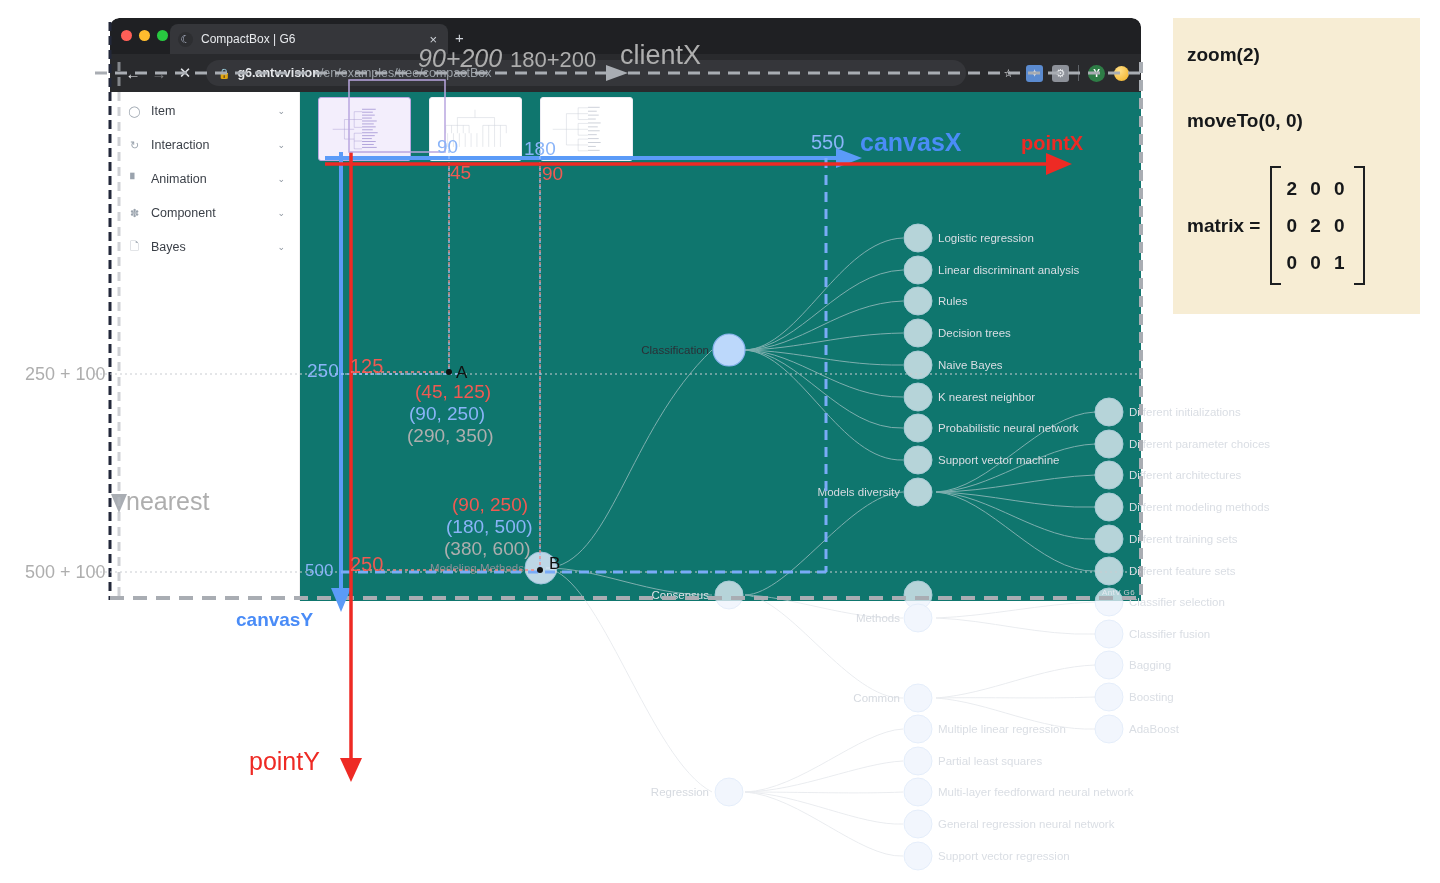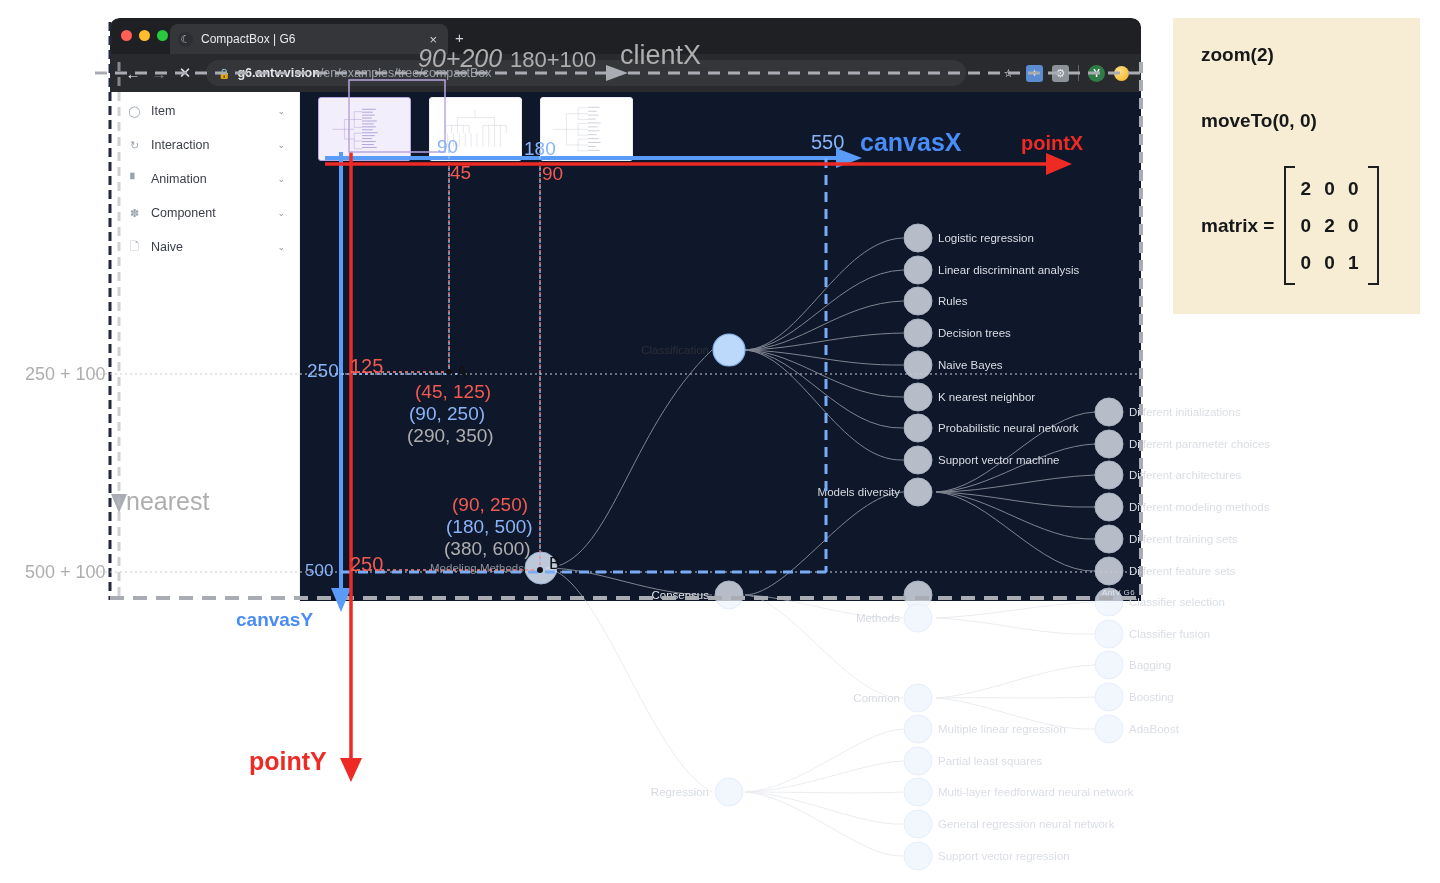--- a/index.html
+++ b/index.html
@@ -75,41 +75,41 @@
   .sidebar { width: 190px; padding-top: 2px; background: #fff; border-right: 1px solid #f0f0f0; }
   .side-item {
     height: 34px; display: flex; align-items: center; gap: 10px;
     padding: 0 14px 0 18px; color: #3a3f47; font-size: 12.5px;
   }
   .side-ico { width: 13px; height: 13px; color: #9aa3ad; font-size: 11px;
               display: flex; align-items: center; justify-content: center; }
   .side-label { flex: 1; }
   .side-chev { color: #8b949e; font-size: 9px; }
 
-  .canvas-area { position: relative; flex: 1; background: #0f172a; overflow: hidden; }
+  .canvas-area { position: relative; flex: 1; background: #0f766e; overflow: hidden; }
   .thumbs { position: absolute; left: 18px; top: 5px; display: flex; gap: 18px; }
   .thumb { width: 93px; height: 64px; border: 1px solid #ececf3; border-radius: 3px; background: #fff;
            position: relative; overflow: hidden; }
   .thumb.sel { border: 1px solid #b9a6e0; background: #f3eefc; }
   .thumb svg { position: absolute; inset: 0; }
   .watermark { position: absolute; right: 6px; bottom: 4px; font-size: 8px; color: #c9ccd1; letter-spacing: .4px; }
 
   
   .ov { position: absolute; left: 0; top: 0; width: 1440px; height: 883px; pointer-events: none; }
   .lbl { position: absolute; white-space: nowrap; font-family: "Liberation Sans", sans-serif; }
   .lbl.red   { color: #ee2a24; }
   .lbl.redsoft { color: #f05a52; }
   .lbl.blue  { color: #4a8cf7; }
   .lbl.bluesoft { color: #8ab4f8; }
   .lbl.gray  { color: #aeaeae; }
   .lbl.dark  { color: #111; }
 
   .infobox {
     position: absolute; left: 1173px; top: 18px; width: 247px; height: 296px;
-    background: #f7edd4; padding: 26px 0 0 28px;
+    background: #f7edd4; padding: 26px 0 0 14px;
   }
   .ib-line { font-size: 19px; font-weight: 700; color: #16181a; }
   .ib-matrix { display: flex; align-items: center; gap: 10px; margin-top: 34px; }
   .ib-eq { font-size: 19px; font-weight: 700; color: #16181a; }
   .mat { position: relative; padding: 4px 16px; }
   .mat::before, .mat::after {
     content: ""; position: absolute; top: 0; bottom: 0; width: 9px;
     border-top: 2px solid #1d1f21; border-bottom: 2px solid #1d1f21;
   }
   .mat::before { left: 0; border-left: 2px solid #1d1f21; }
@@ -173,21 +173,21 @@
           <span class="side-label">Animation</span>
           <span class="side-chev">⌄</span>
         </div>
         <div class="side-item">
           <span class="side-ico">✽</span>
           <span class="side-label">Component</span>
           <span class="side-chev">⌄</span>
         </div>
         <div class="side-item">
           <span class="side-ico">🗋</span>
-          <span class="side-label">Naive</span>
+          <span class="side-label">Bayes</span>
           <span class="side-chev">⌄</span>
         </div>
       </div>
 
       <div class="canvas-area">
 
         <div class="thumbs">
           <div class="thumb sel">
             <svg viewBox="0 0 93 64">
               <g stroke="#8e7fc0" stroke-width=".4" fill="none" opacity=".85">
@@ -427,21 +427,21 @@
 
       <rect x="349" y="80" width="96" height="72" fill="none" stroke="#b9a6e0" stroke-width="1.5"></rect>
     </g>
 
     <circle cx="449" cy="372" r="3" fill="#111"></circle>
     <circle cx="540" cy="570" r="3" fill="#111"></circle>
   </svg>
 
   <div class="ov">
     <span class="lbl gray" style="left:418px; top:44px; font-size:25px;font-style:italic;">90+200</span>
-    <span class="lbl gray" style="left:510px; top:47px; font-size:22px;">180+100</span>
+    <span class="lbl gray" style="left:510px; top:47px; font-size:22px;">180+200</span>
     <span class="lbl gray" style="left:620px; top:40px; font-size:27px;">clientX</span>
 
     <span class="lbl bluesoft" style="left:437px; top:136px; font-size:19px;">90</span>
     <span class="lbl bluesoft" style="left:524px; top:138px; font-size:19px;">180</span>
     <span class="lbl bluesoft" style="left:811px; top:131px; font-size:20px;">550</span>
 
     <span class="lbl redsoft" style="left:450px; top:162px; font-size:19px;">45</span>
     <span class="lbl redsoft" style="left:542px; top:163px; font-size:19px;">90</span>
 
     <span class="lbl blue" style="left:860px; top:128px; font-size:25px; font-weight:700;">canvasX</span>
@@ -451,21 +451,21 @@
     <span class="lbl gray" style="left:25px; top:562px; font-size:18px;">500 + 100</span>
     <span class="lbl gray" style="left:126px; top:487px; font-size:25px;">nearest</span>
 
     <span class="lbl bluesoft" style="left:307px; top:360px; font-size:19px;">250</span>
     <span class="lbl bluesoft" style="left:305px; top:561px; font-size:17px;">500</span>
 
     <span class="lbl redsoft" style="left:350px; top:355px; font-size:20px;">125</span>
     <span class="lbl redsoft" style="left:350px; top:553px; font-size:20px;">250</span>
 
     <span class="lbl blue" style="left:236px; top:609px; font-size:19px; font-weight:700;">canvasY</span>
-    <span class="lbl red" style="left:249px; top:747px; font-size:25px; font-weight:700;">pointY</span>
+    <span class="lbl red" style="left:249px; top:747px; font-size:25px; font-weight:400;">pointY</span>
 
     <span class="lbl dark" style="left:456px; top:363px; font-size:17px;">A</span>
     <span class="lbl redsoft" style="left:415px; top:381px; font-size:19px;">(45, 125)</span>
     <span class="lbl bluesoft" style="left:409px; top:403px; font-size:19px;">(90, 250)</span>
     <span class="lbl gray" style="left:407px; top:425px; font-size:19px;">(290, 350)</span>
 
     <span class="lbl dark" style="left:549px; top:554px; font-size:17px;">B</span>
     <span class="lbl redsoft" style="left:452px; top:494px; font-size:19px;">(90, 250)</span>
     <span class="lbl bluesoft" style="left:446px; top:516px; font-size:19px;">(180, 500)</span>
     <span class="lbl gray" style="left:444px; top:538px; font-size:19px;">(380, 600)</span>

